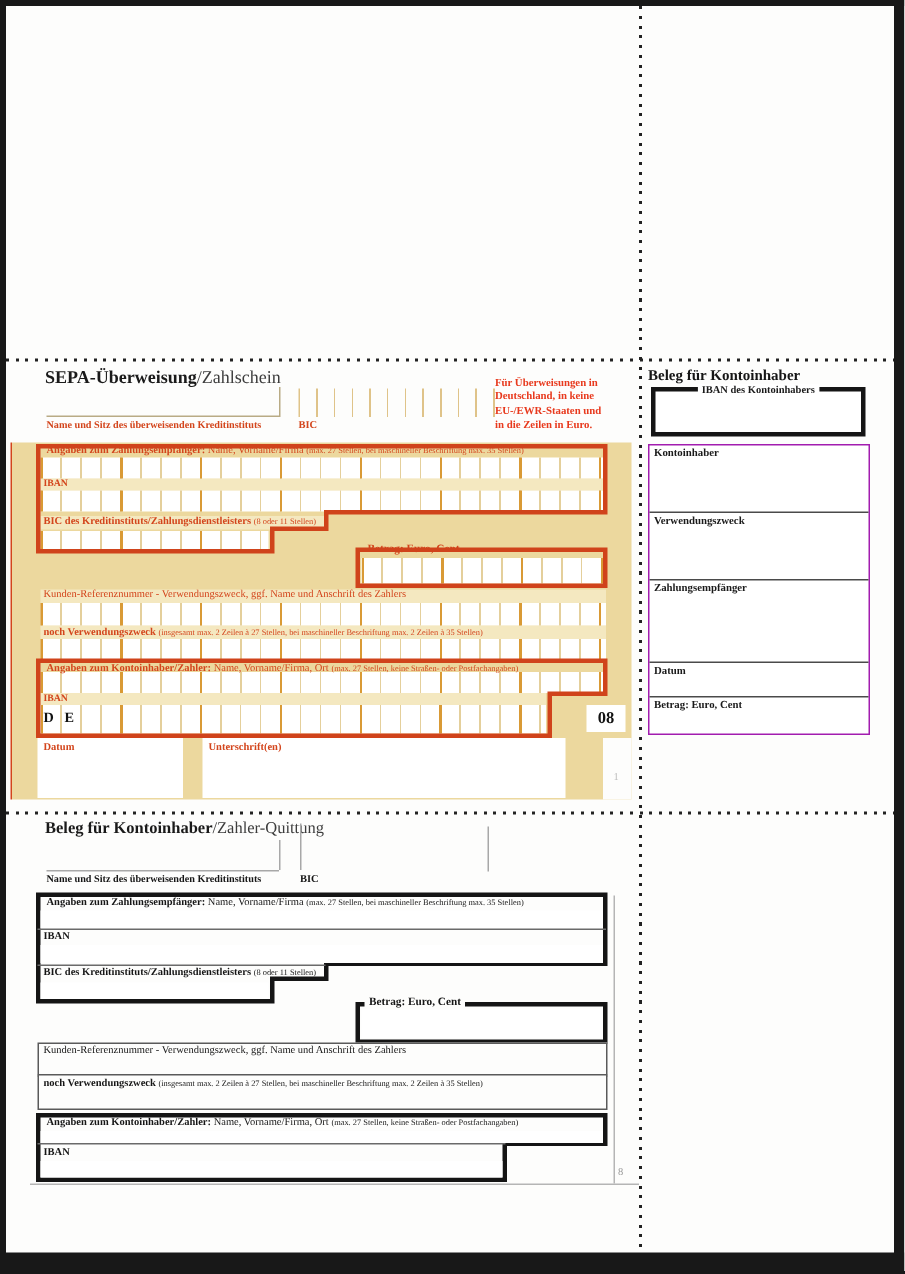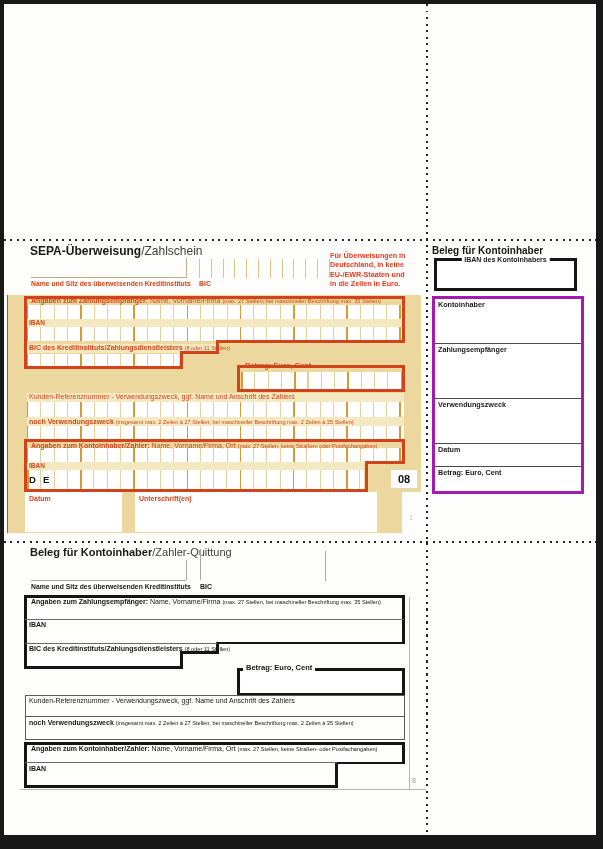--- a/index.html
+++ b/index.html
@@ -1,17 +1,17 @@
 <!DOCTYPE html>
 <html><head>
 <meta charset="utf-8">
 <style>
   html,body{margin:0;padding:0;background:#e8e8e8;}
   #page{position:relative;width:603px;height:849px;background:#fdfdfc;overflow:hidden;
-        font-family:Liberation Sans, sans-serif;color:#1a1a1a;}
+        font-family:Liberation Serif, serif;color:#1a1a1a;}
   .abs{position:absolute;}
   .frame{position:absolute;background:#181818;}
   .dotv{position:absolute;width:2px;background:repeating-linear-gradient(180deg,#222 0 2px,transparent 2px 6.5px);}
   .doth{position:absolute;height:2px;background:repeating-linear-gradient(90deg,#222 0 2px,transparent 2px 6.5px);}
   .lbl{position:absolute;white-space:nowrap;line-height:1.12;}
   .o{color:#d3451c;}
   .red{color:#e8391d;}
   .blk{color:#161616;}
   .b{font-weight:bold;}
   .lbl small{font-weight:normal;font-size:5.6px;} .f65{font-size:6.5px;} .f68{font-size:6.8px;} .f7{font-size:7px;}
@@ -27,21 +27,21 @@
     background-image:repeating-linear-gradient(90deg,#dfc389 0 1px,transparent 1px 11.8px);}
   .comb-bw{position:absolute;background:#fff;}
   .line{position:absolute;background:#b9ab85;}
   .gline{position:absolute;background:#a8a8a8;}
   .sep{position:absolute;background:#6a6a6a;}
   .thinbox{position:absolute;border:1px solid #5a5a5a;background:#fff;}
   svg.overlay{position:absolute;left:0;top:0;pointer-events:none;}
   .legendbox{position:absolute;border:3px solid #151515;background:#fff;}
   .legend-lbl{position:absolute;top:-5px;left:50%;transform:translateX(-50%);
     background:#fff;padding:0 3px;font-size:7px;font-weight:bold;white-space:nowrap;}
-  .rpanel{position:absolute;border:3px solid #a21caf;background:#fff;}
+  .rpanel{position:absolute;border:1px solid #a21caf;background:#fff;}
   .rrow{box-sizing:border-box;border-bottom:1px solid #4a4a4a;padding:1px 3px;
     font-size:7.2px;font-weight:bold;}
   .rrow:last-child{border-bottom:none;}
   .cellchar{position:absolute;font-weight:bold;font-size:9.5px;color:#111;}
   .marker{position:absolute;font-size:7px;color:#9a9a9a;}
 </style>
 </head>
 <body>
 
 <div id="page">
@@ -129,22 +129,22 @@
   </svg>
 
   <div class="lbl blk b f10" style="left:432px;top:245px;">Beleg für Kontoinhaber</div>
 
   <div class="legendbox" style="left:434px;top:258px;width:137px;height:27px;">
     <span class="legend-lbl">IBAN des Kontoinhabers</span>
   </div>
 
   <div class="rpanel" style="left:432px;top:296px;width:146px;height:192px;">
     <div class="rrow" style="height:45px;">Kontoinhaber</div>
+    <div class="rrow" style="height:45px;">Verwendungszweck</div>
     <div class="rrow" style="height:55px;">Zahlungsempfänger</div>
-    <div class="rrow" style="height:45px;">Verwendungszweck</div>
     <div class="rrow" style="height:23px;">Datum</div>
     <div class="rrow" style="height:22px;">Betrag: Euro, Cent</div>
   </div>
 
   <div class="lbl f11" style="left:30px;top:546px;">
     <b>Beleg für Kontoinhaber</b><span style="color:#3c3c3c;">/Zahler-Quittung</span>
   </div>
 
   <div class="gline" style="left:31px;top:580px;width:155px;height:1px;"></div>
   <div class="gline" style="left:186px;top:560px;width:1px;height:20px;"></div>

